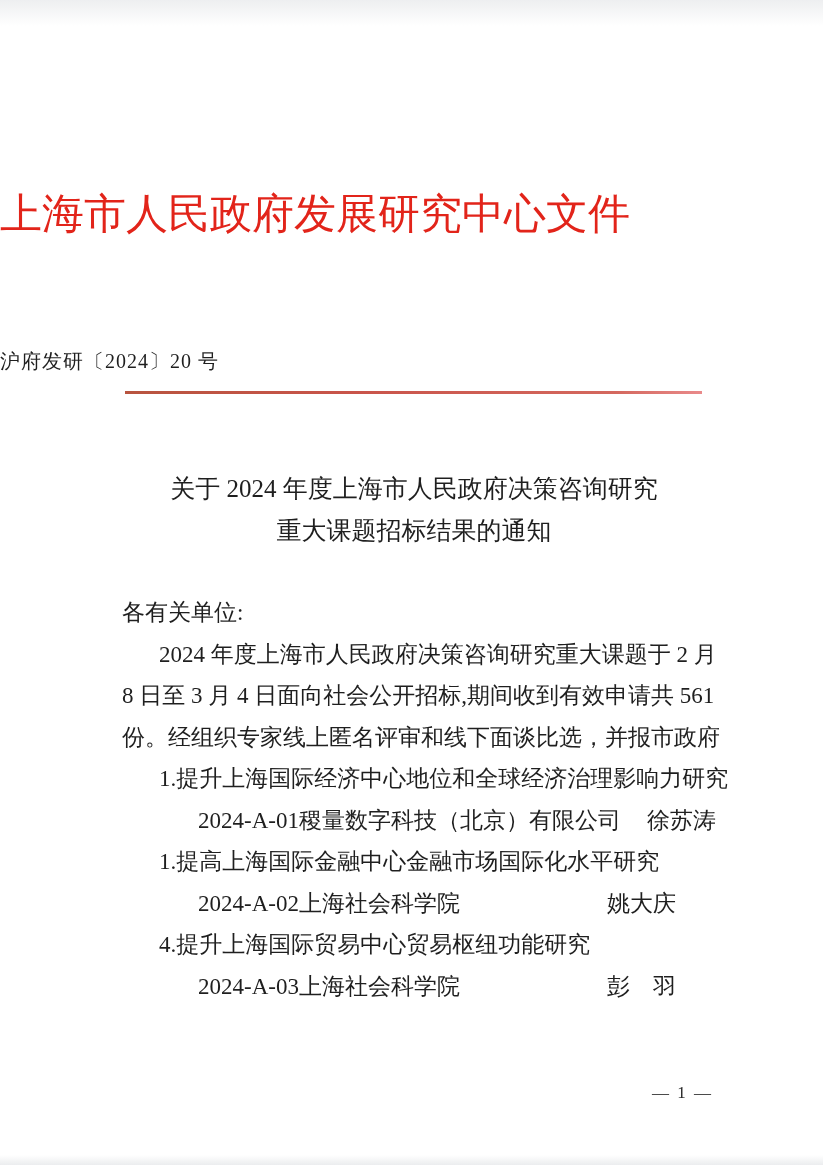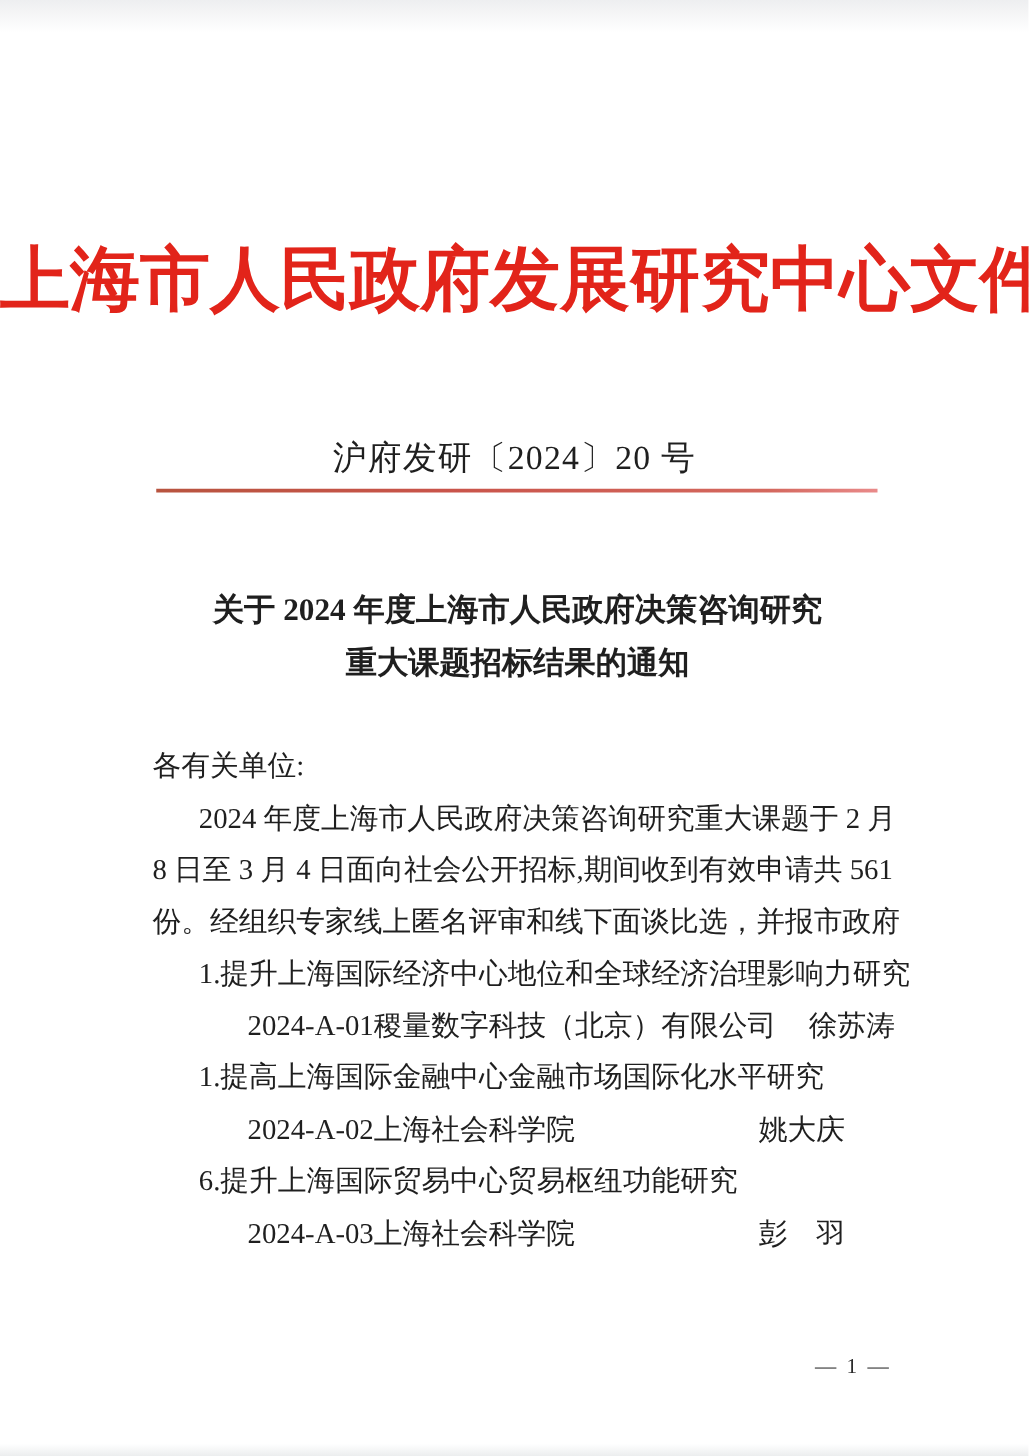--- a/index.html
+++ b/index.html
@@ -25,46 +25,46 @@
     background: linear-gradient(to top, rgba(190,195,200,0.30), rgba(255,255,255,0));
     pointer-events: none;
   }
 
   .org-title {
     position: absolute;
     top: 186px; left: 0; width: 100%;
     margin: 0;
     text-align: left;
     color: #e2241a;
-    font-size: 56px;
-    font-weight: bold;
+    font-size: 42px;
+    font-weight: normal;
     letter-spacing: 0px;
     white-space: nowrap;
   }
 
   .doc-number {
     position: absolute;
     top: 348px; left: 0; width: 100%;
-    text-align: center;
-    font-size: 27px;
+    text-align: left;
+    font-size: 20px;
     letter-spacing: 1px;
   }
 
   .divider {
     position: absolute;
     top: 391px; left: 125px;
     width: 577px; height: 3px;
     background: linear-gradient(to right, #b8543f, #c9544a 40%, #d4685e 85%, #e98a8a);
   }
 
   .notice-title {
     position: absolute;
     top: 468px; left: 122px; width: 584px;
     text-align: center;
-    font-weight: bold;
+    font-weight: normal;
     font-size: 25px;
     line-height: 42px;
   }
 
   .body-text {
     position: absolute;
     top: 592px; left: 122px; width: 586px;
     font-size: 23px;
     line-height: 41.5px;
   }
@@ -119,21 +119,21 @@
       <span class="leader">徐苏涛</span>
     </div>
 
     <div class="line indent">1.提高上海国际金融中心金融市场国际化水平研究</div>
     <div class="result-row">
       <span class="code">2024-A-02</span>
       <span class="org">上海社会科学院</span>
       <span class="leader">姚大庆</span>
     </div>
 
-    <div class="line indent">6.提升上海国际贸易中心贸易枢纽功能研究</div>
+    <div class="line indent">4.提升上海国际贸易中心贸易枢纽功能研究</div>
     <div class="result-row">
       <span class="code">2024-A-03</span>
       <span class="org">上海社会科学院</span>
       <span class="leader">彭　羽</span>
     </div>
 
   </div>
 
   <div class="page-number">— 1 —</div>
 

